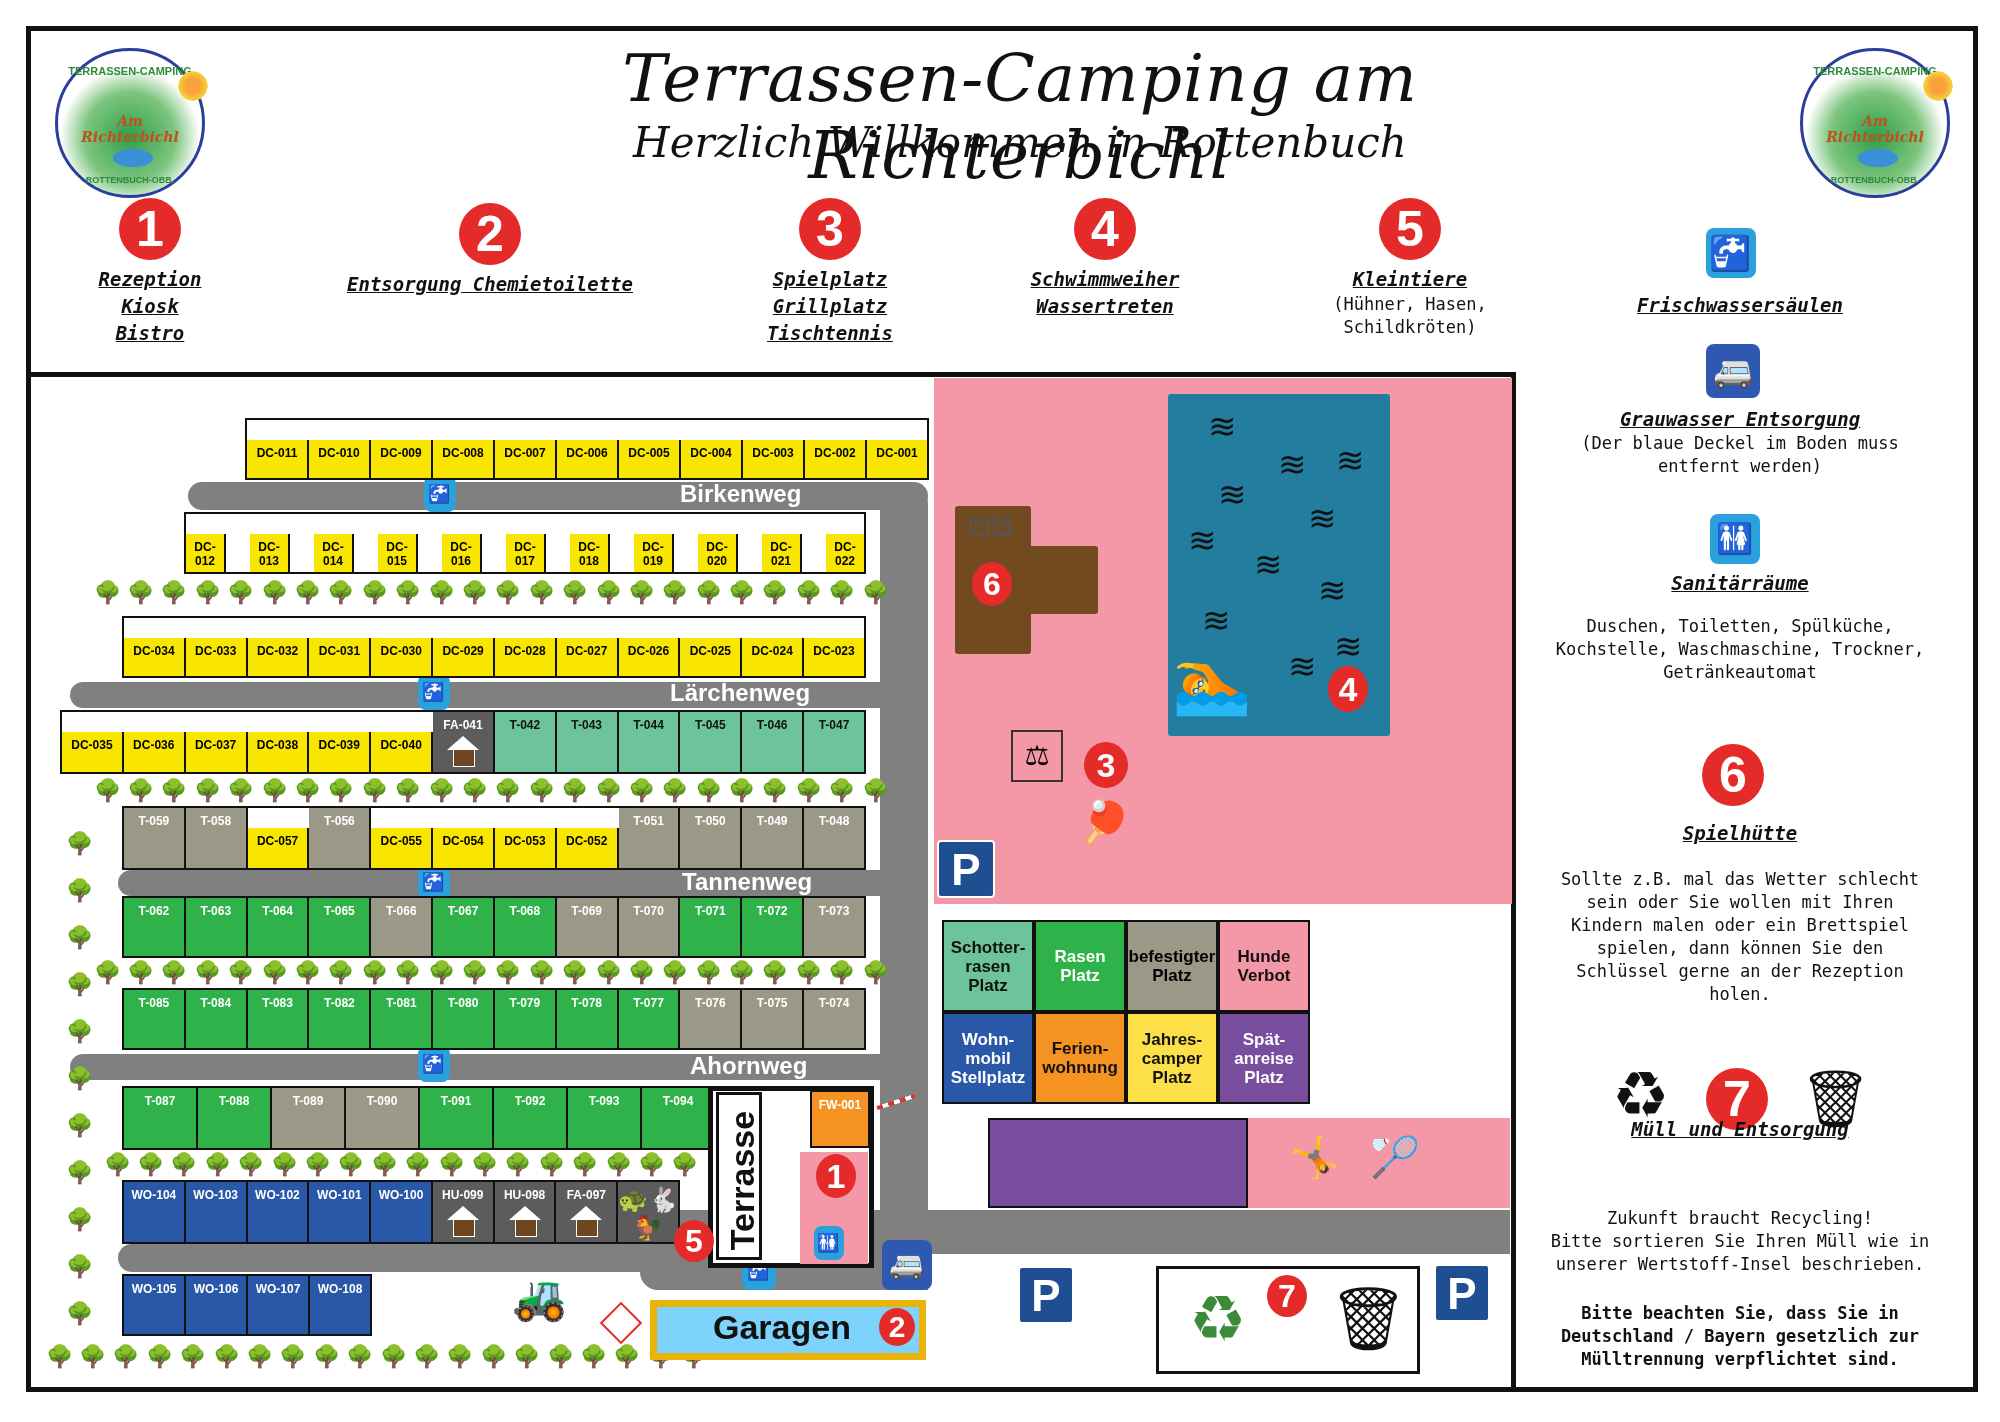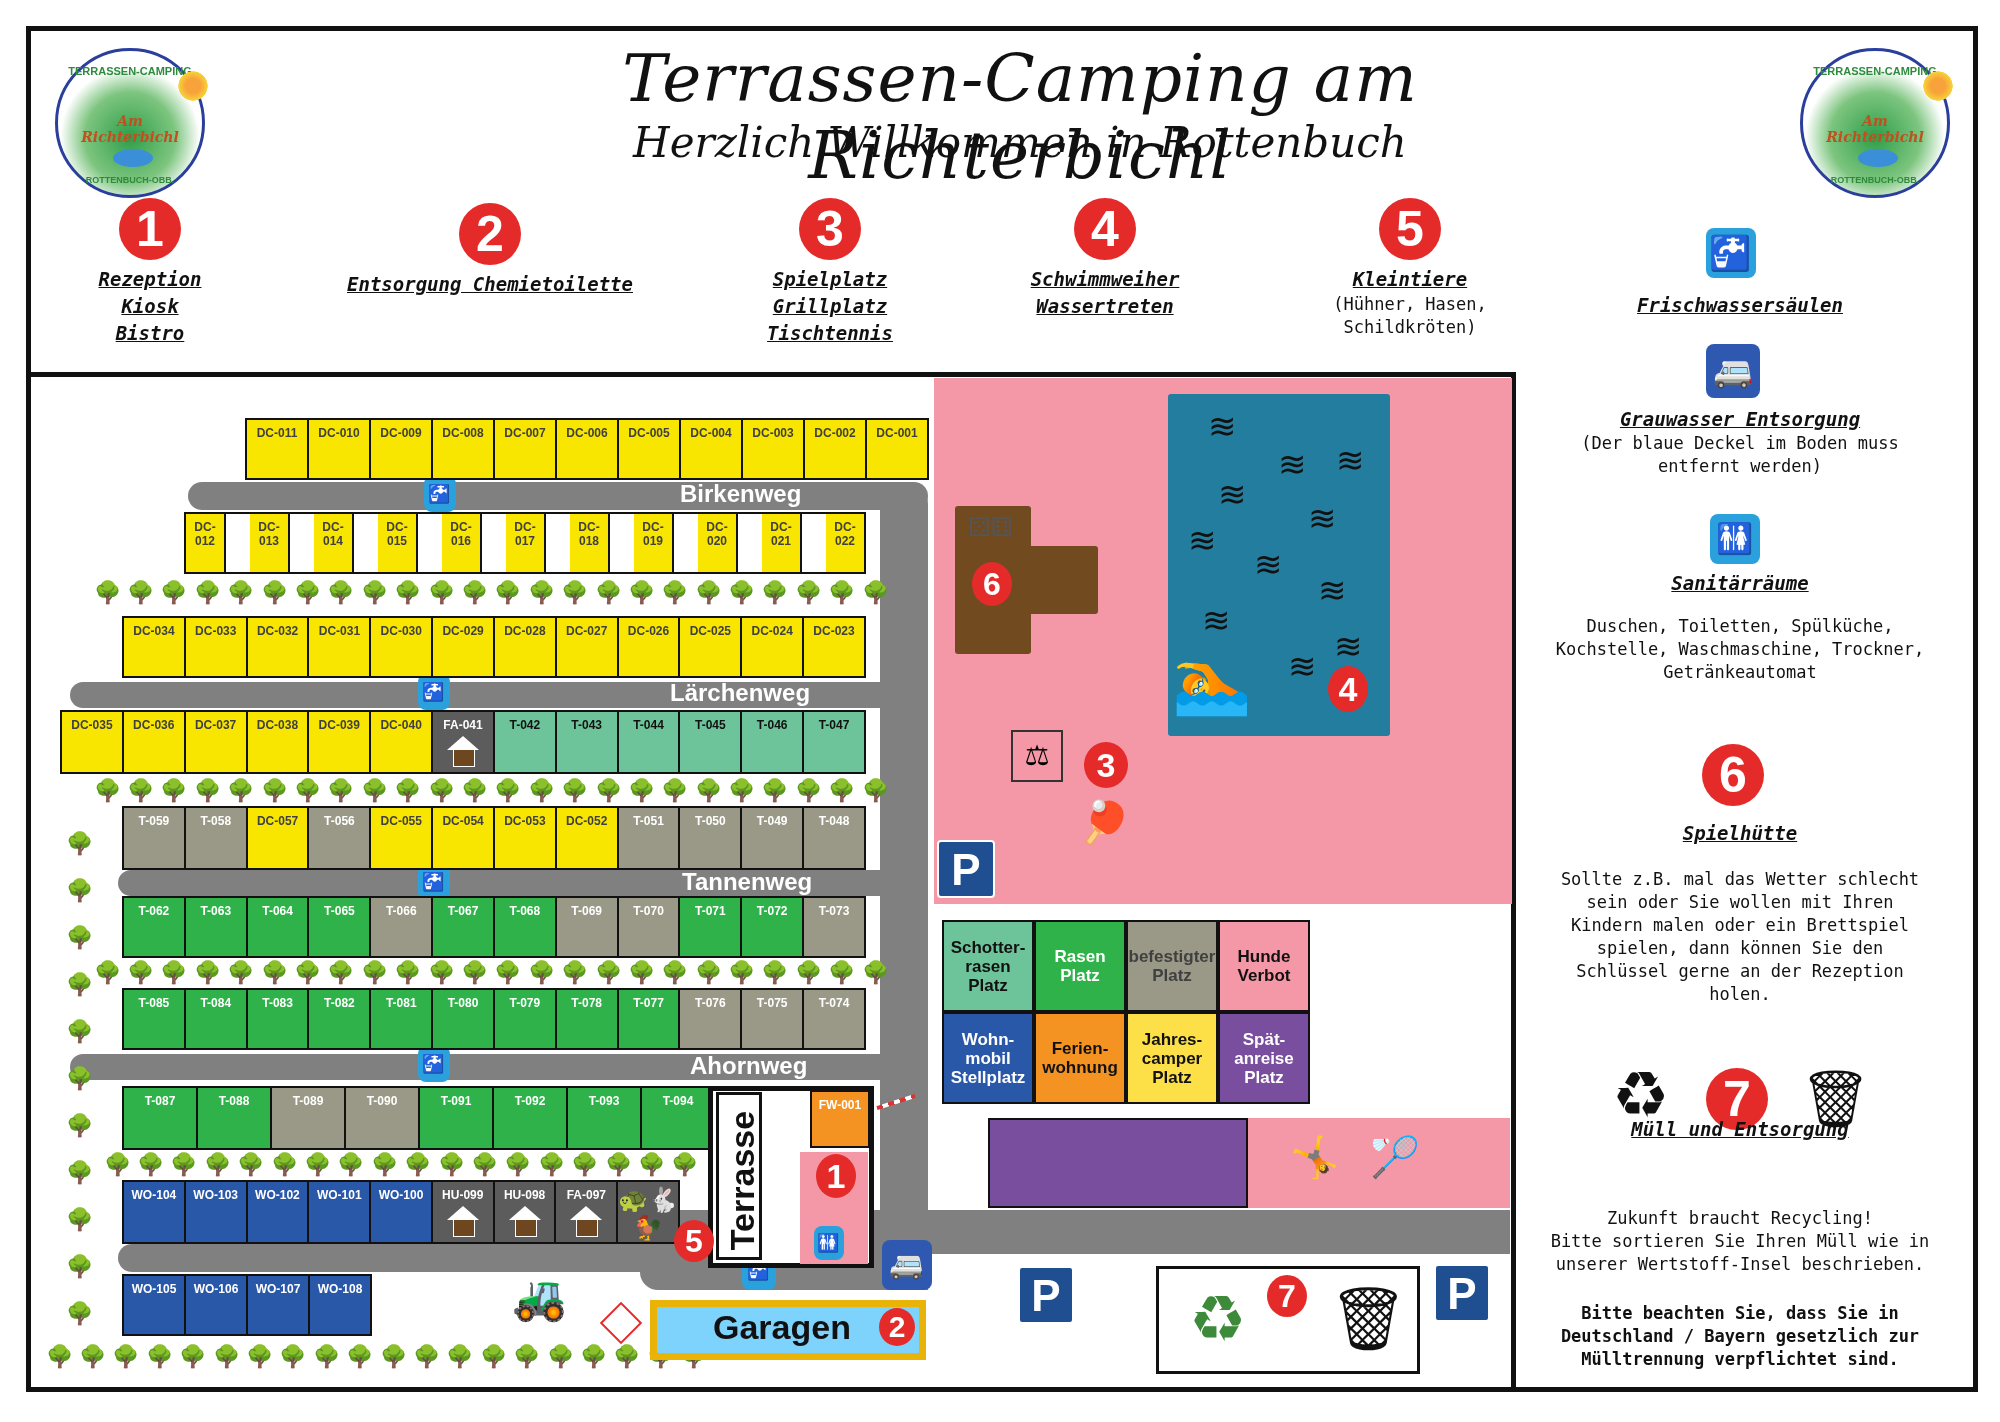--- a/index.html
+++ b/index.html
@@ -19,21 +19,21 @@
   .legend-label { font-family:"DejaVu Sans Mono", monospace; font-style:italic; font-weight:bold; font-size:19px; text-decoration:underline; text-align:center; color:#111; line-height:27px; }
   .legend-sub { font-family:"DejaVu Sans Mono", monospace; font-size:17px; text-align:center; color:#111; line-height:23px; }
   .side-text { font-family:"DejaVu Sans Mono", monospace; font-size:17px; text-align:center; color:#111; line-height:23px; }
   .side-text.bold { font-weight:bold; }
   .icon-sq { border-radius:8px; color:#fff; text-align:center; }
   .water { background:#2aa0dc; }
   .grey-water { background:#2f59b0; }
   .row { display:flex; position:absolute; border:2px solid #111; box-sizing:border-box; }
   .plot { flex:1; border-right:2px solid #111; font-size:12px; font-weight:bold; text-align:center; padding-top:6px; box-sizing:border-box; position:relative; }
   .plot:last-child { border-right:none; }
-  .c-dc { background:#f9e600; color:#404040; }
+  .c-dc { background:#f9e600; color:#000000;margin-top:20px; }
   .c-t-green { background:#2fb24a; color:#fff; }
   .c-t-teal { background:#6ec49a; color:#111; }
   .c-t-grey { background:#9a9886; color:#fff; }
   .c-wo { background:#2a58a8; color:#fff; }
   .c-hut { background:#5c5c5c; color:#fff; }
   .c-fw { background:#f59322; color:#fff; }
   .road { background:#808080; border-radius:22px; }
   .road-label { color:#fff; font-weight:bold; font-size:24px; }
   .trees { font-size:22px; letter-spacing:6px; color:#222; white-space:nowrap; }
   .pink { background:#f497a6; }
@@ -363,21 +363,21 @@
   <span style="position:absolute;left:56px;top:0;font-weight:bold;font-size:34px;line-height:40px;color:#111;">Garagen</span>
   <span class="badge" style="position:absolute;right:4px;top:1px;width:36px;height:38px;line-height:38px;font-size:30px;">2</span>
 </div>
 
 <div class="abs" style="left:942px;top:920px;width:368px;height:184px;display:grid;grid-template-columns:repeat(4,1fr);grid-template-rows:repeat(2,1fr);">
   <div class="leg-cell" style="background:#6ec49a;color:#111;white-space:pre-line;">Schotter-
 rasen
 Platz</div>
   <div class="leg-cell" style="background:#2fb24a;color:#fff;white-space:pre-line;">Rasen
 Platz</div>
-  <div class="leg-cell" style="background:#9a9886;color:#404040;white-space:pre-line;">befestigter
+  <div class="leg-cell" style="background:#9a9886;color:#000000;white-space:pre-line;">befestigter
 Platz</div>
   <div class="leg-cell" style="background:#f497a6;color:#111;white-space:pre-line;">Hunde
 Verbot</div>
   <div class="leg-cell" style="background:#2a58a8;color:#fff;white-space:pre-line;">Wohn-
 mobil
 Stellplatz</div>
   <div class="leg-cell" style="background:#f59322;color:#111;white-space:pre-line;">Ferien-
 wohnung</div>
   <div class="leg-cell" style="background:#fde047;color:#111;white-space:pre-line;">Jahres-
 camper

